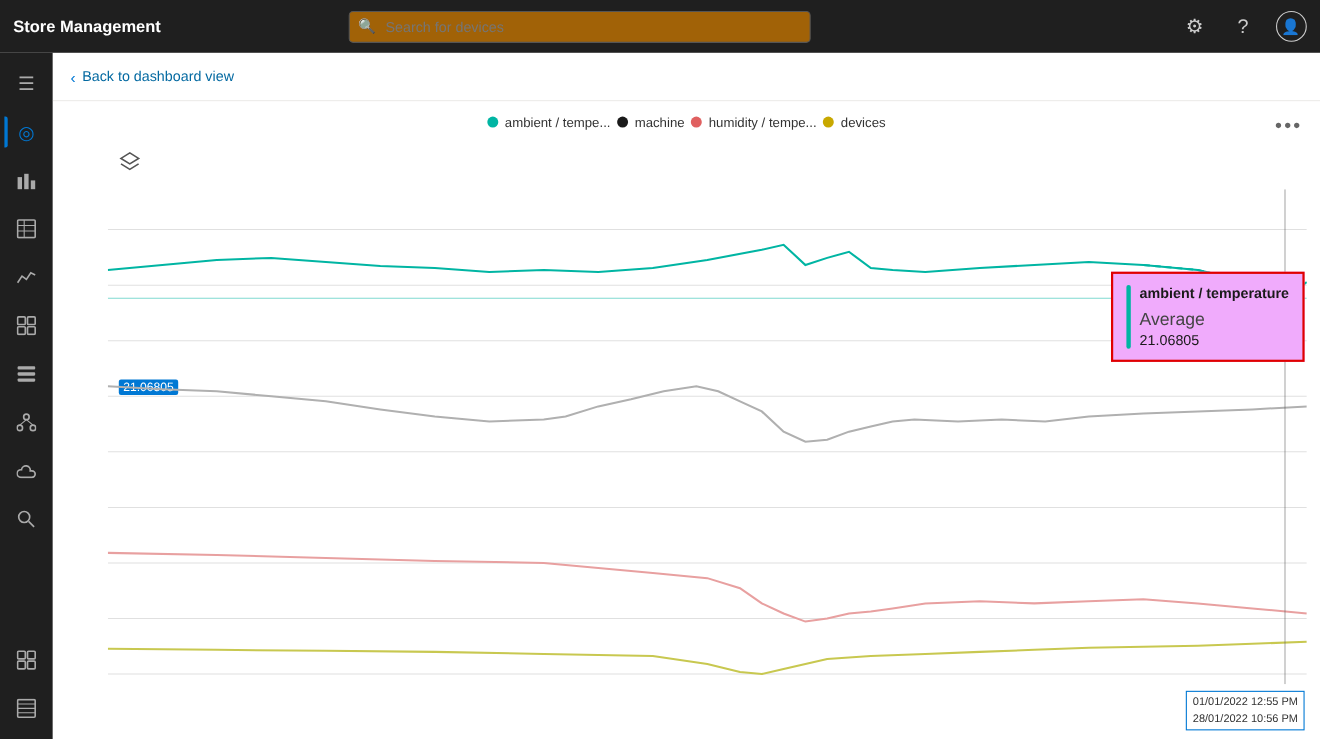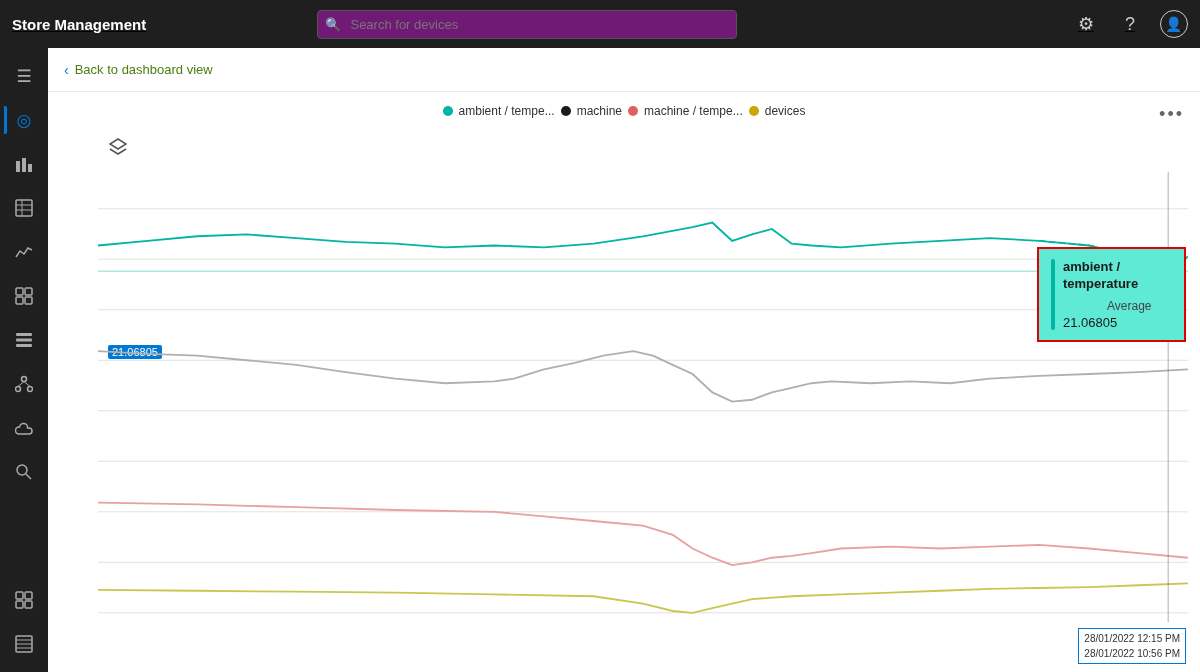--- a/index.html
+++ b/index.html
@@ -7,37 +7,36 @@
 
     
     .header {
       background: #1f1f1f;
       height: 48px;
       display: flex;
       align-items: center;
       padding: 0 12px;
       gap: 8px;
       flex-shrink: 0;
-      text-decoration: underline;
     }
     .header-title {
       color: white;
       font-weight: 600;
       font-size: 15px;
       white-space: nowrap;
     }
     .header-search {
       flex: 1;
       max-width: 420px;
       margin: 0 auto;
       position: relative;
     }
     .header-search input {
       width: 100%;
-      background: #701a75;
+      background: #a16207;
       border: 1px solid #555;
       border-radius: 4px;
       color: #ccc;
       padding: 6px 12px 6px 32px;
       font-size: 13px;
       outline: none;
     }
     .search-icon-wrap {
       position: absolute;
       left: 8px;
@@ -135,21 +134,21 @@
       padding: 0 16px;
       border-bottom: 1px solid #edebe9;
       gap: 6px;
     }
     .back-arrow {
       color: #0078d4;
       font-size: 14px;
       cursor: pointer;
     }
     .breadcrumb-text {
-      color: #4d7c0f;
+      color: #0369a1;
       font-size: 13px;
       cursor: pointer;
     }
 
     
     .chart-container {
       flex: 1;
       position: relative;
       padding: 12px 0 0 0;
       overflow: hidden;
@@ -198,46 +197,45 @@
       bottom: 50px;
     }
     svg.main-chart {
       width: 100%;
       height: 100%;
     }
     .tooltip-box {
       position: absolute;
       right: 14px;
       top: 155px;
-      width: 149px;
-      background: #5eead4;
+      width: 176px;
+      background: #f0abfc;
       border: 2px solid #e00000;
       padding: 10px 12px;
       display: flex;
       gap: 8px;
     }
     .tooltip-accent {
       width: 4px;
       background: #00b5a3;
       flex-shrink: 0;
       border-radius: 2px;
     }
     .tooltip-content {}
     .tooltip-title {
       font-weight: 700;
       font-size: 13px;
       color: #1a1a1a;
       line-height: 1.3;
       margin-bottom: 6px;
     }
     .tooltip-label {
-      font-size: 12px;
+      font-size: 16px;
       color: #444;
       margin-bottom: 2px;
-      margin-left: 44px;
     }
     .tooltip-value {
       font-size: 13px;
       color: #1a1a1a;
       font-weight: 500;
     }
     .highlighted-value-label {
       position: absolute;
       left: 60px;
       background: #0078d4;
@@ -366,21 +364,21 @@
         <div class="legend-item">
           <div class="legend-dot" style="background:#00b5a3;"></div>
           <span>ambient / tempe...</span>
         </div>
         <div class="legend-item">
           <div class="legend-dot" style="background:#1a1a1a;"></div>
           <span>machine</span>
         </div>
         <div class="legend-item">
           <div class="legend-dot" style="background:#e06060;"></div>
-          <span>machine / tempe...</span>
+          <span>humidity / tempe...</span>
         </div>
         <div class="legend-item">
           <div class="legend-dot" style="background:#c8a800;"></div>
           <span>devices</span>
         </div>
       </div>
 
       <button class="chart-more-btn">•••</button>
 
       <div class="chart-layers-icon">
@@ -446,19 +444,19 @@
       <div class="tooltip-box">
         <div class="tooltip-accent"></div>
         <div class="tooltip-content">
           <div class="tooltip-title">ambient / temperature</div>
           <div class="tooltip-label">Average</div>
           <div class="tooltip-value">21.06805</div>
         </div>
       </div>
 
       <div class="time-box">
-        <div>28/01/2022 12:15 PM</div>
+        <div>01/01/2022 12:55 PM</div>
         <div>28/01/2022 10:56 PM</div>
       </div>
 
     </div>
   </div>
 </div>
 
 </body></html>

